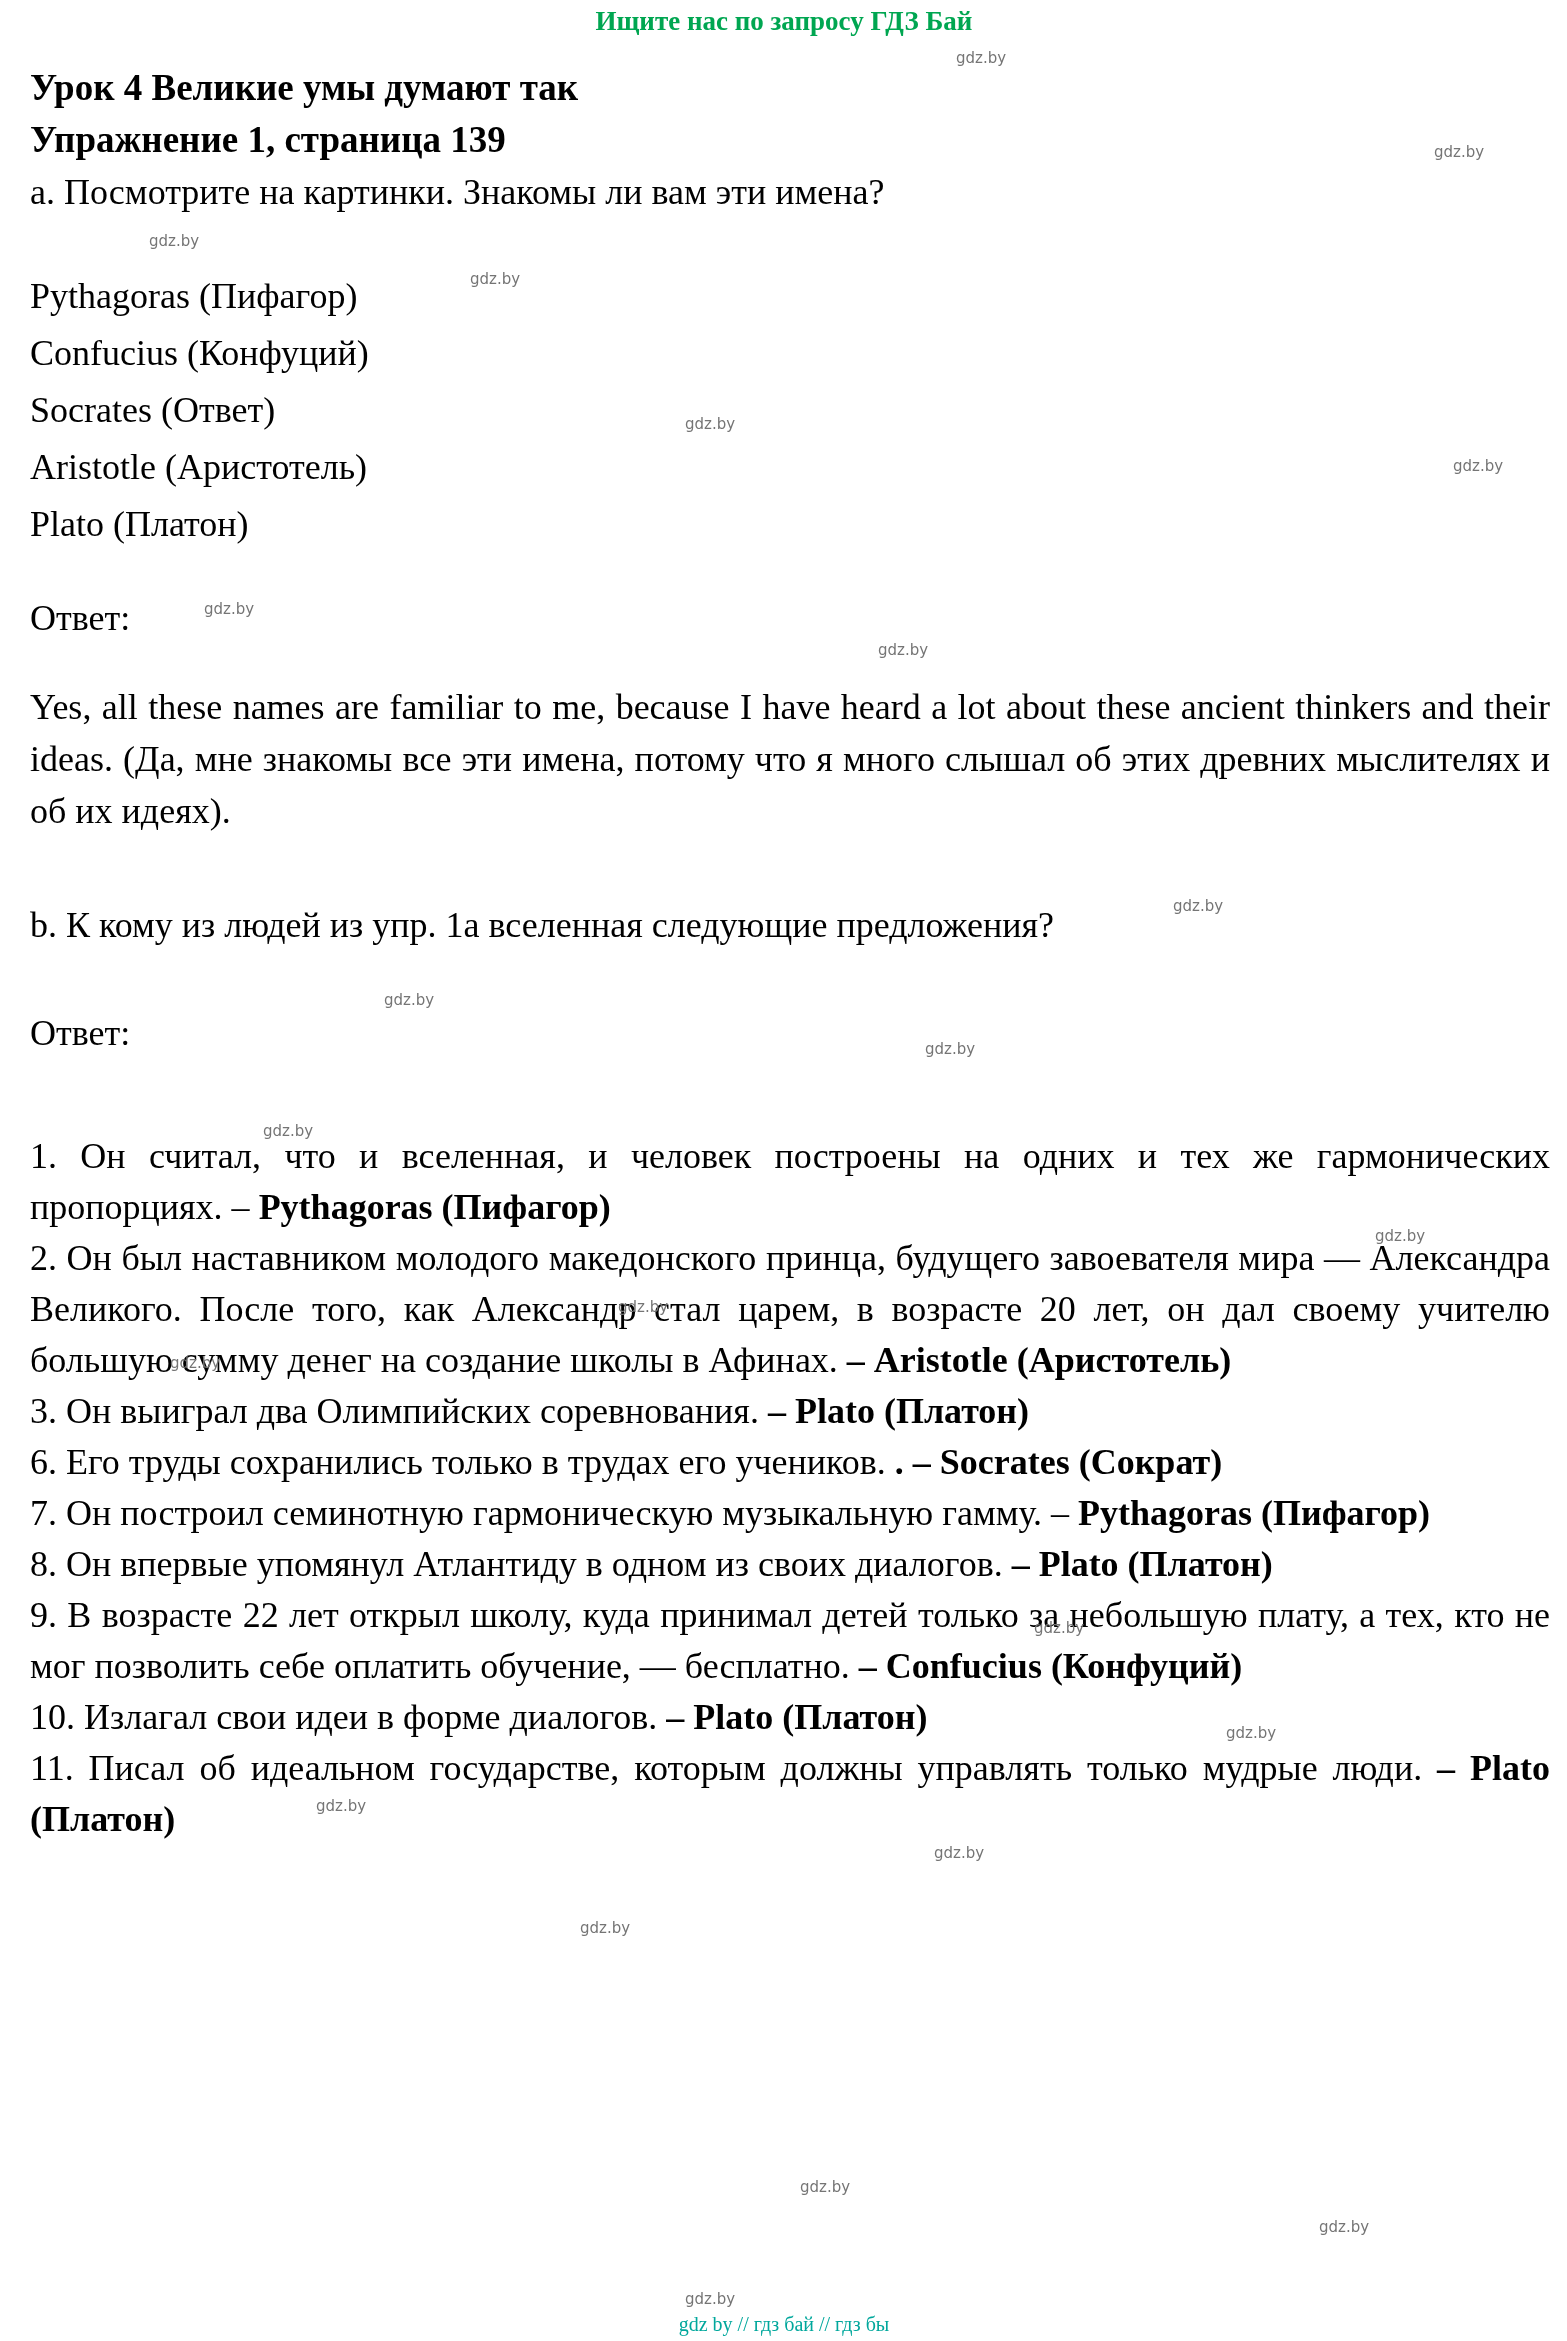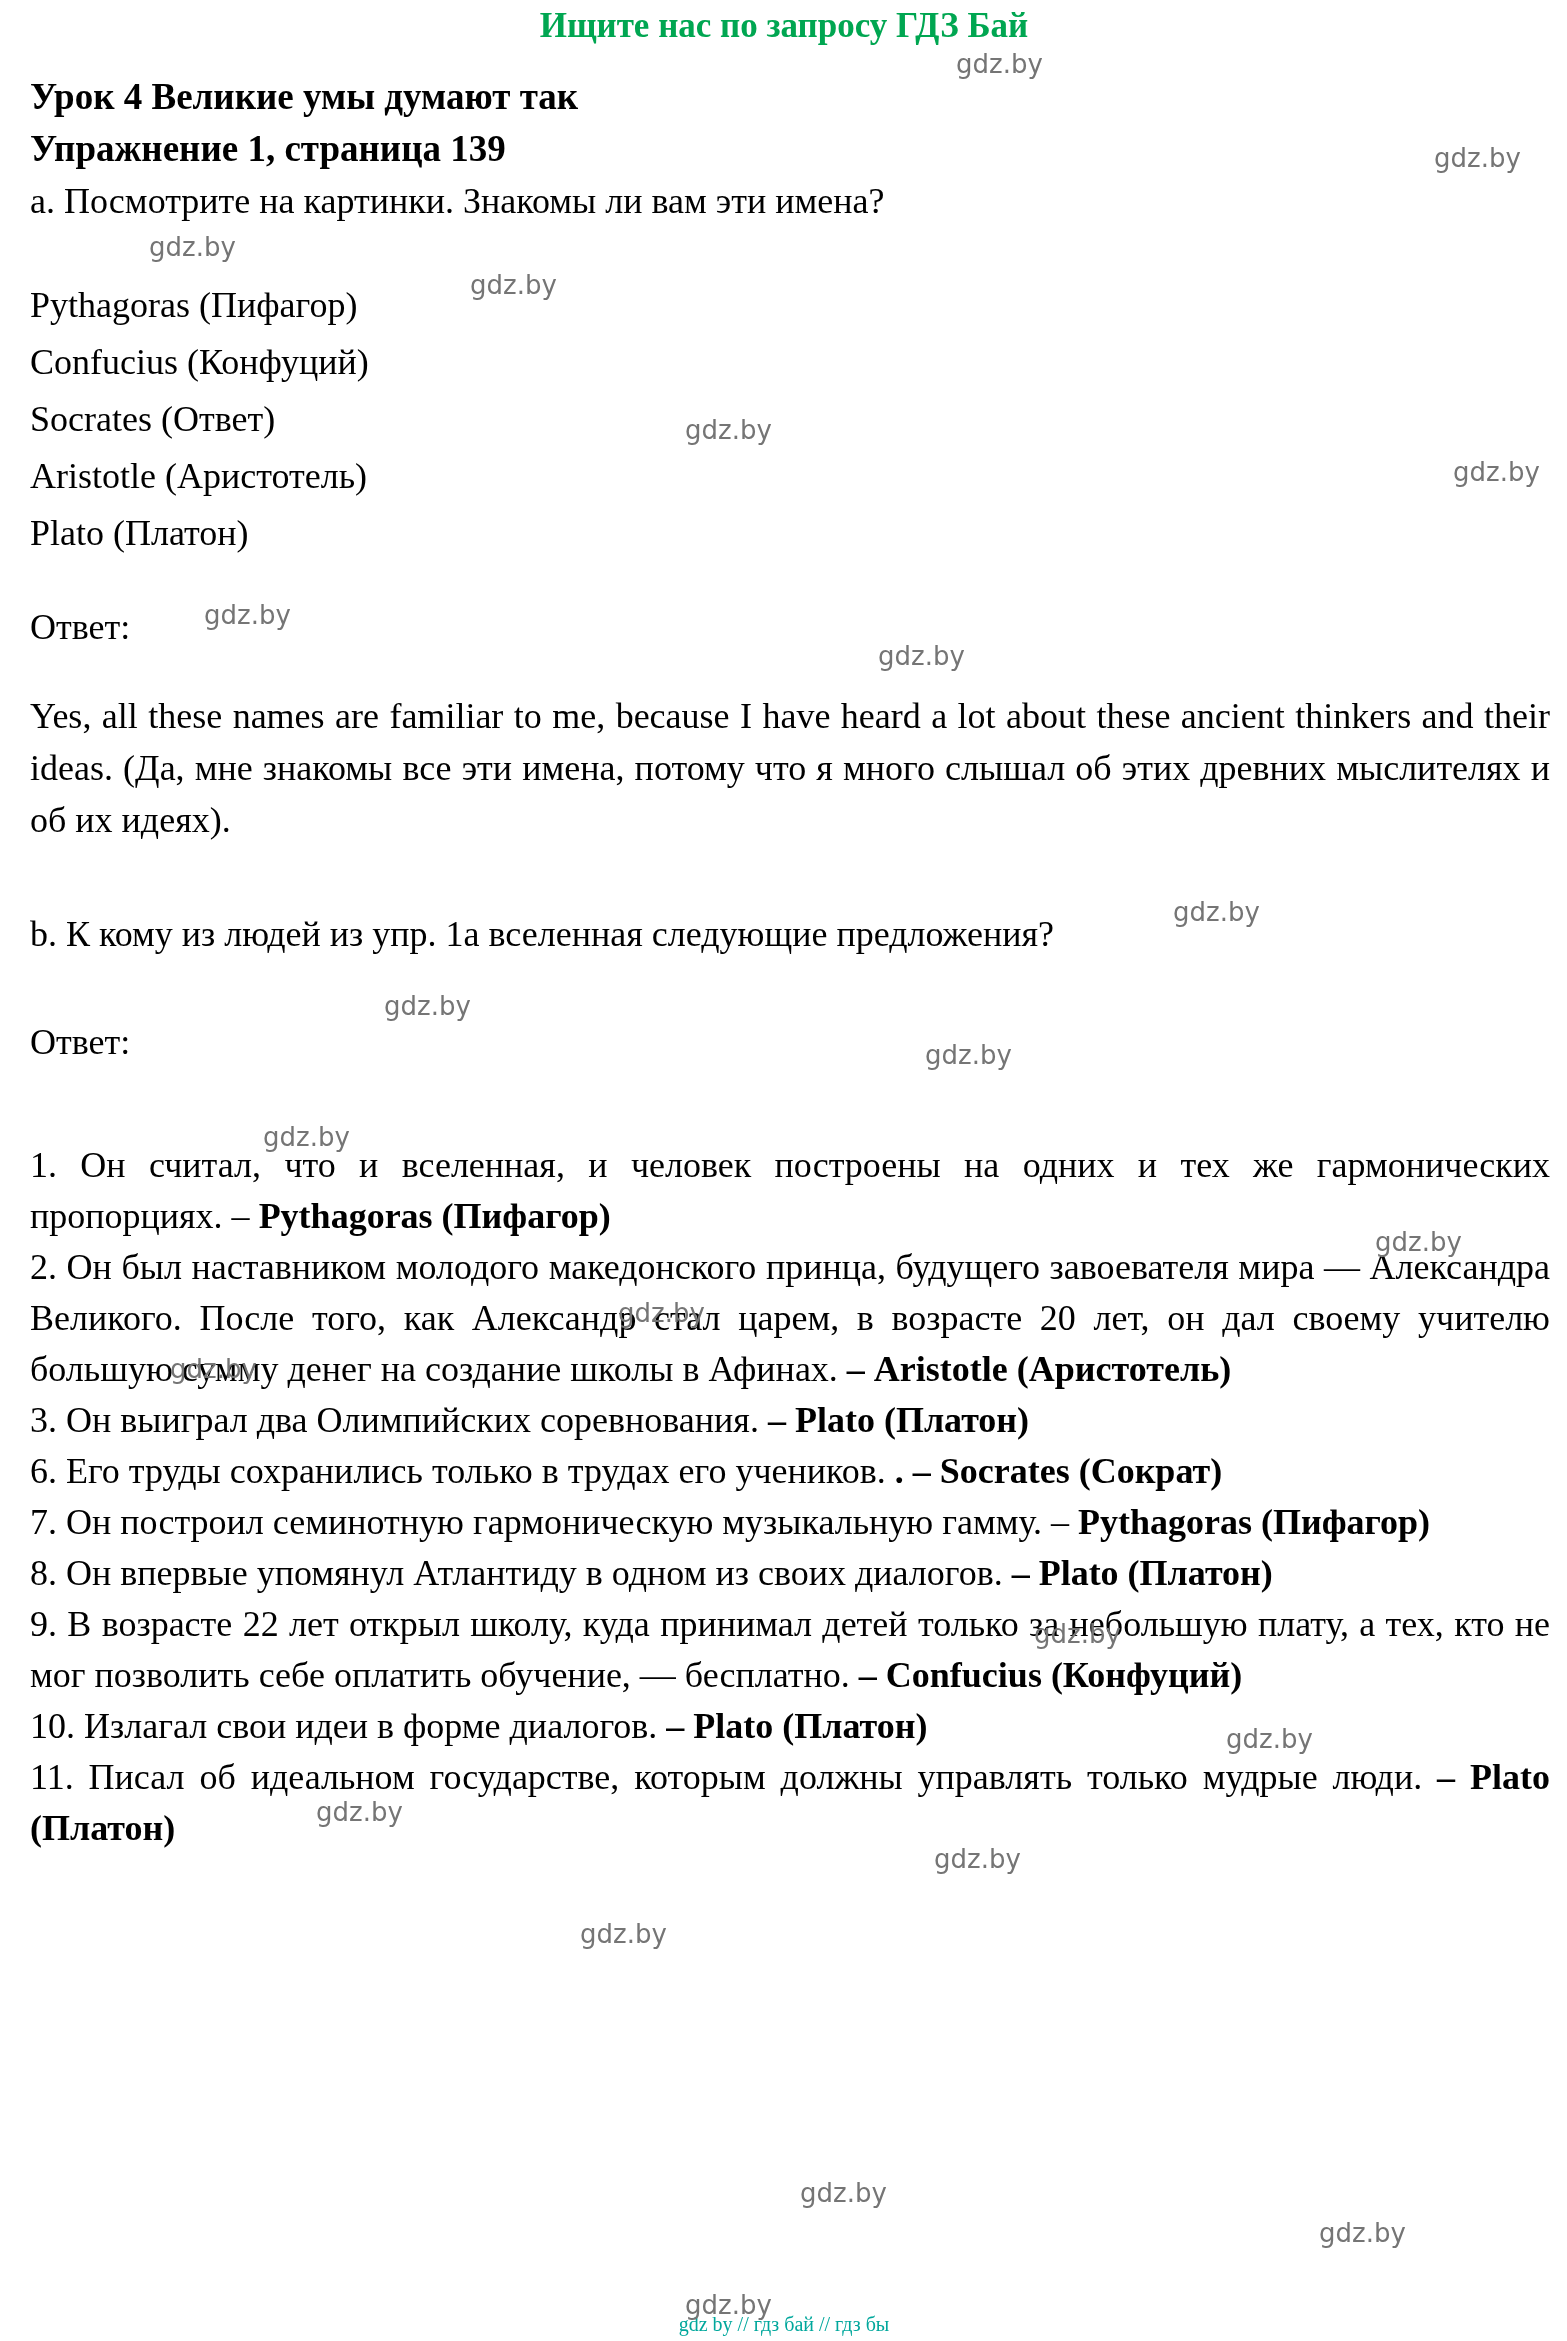--- a/index.html
+++ b/index.html
@@ -8,21 +8,21 @@
     width: 1568px;
     height: 2342px;
     position: relative;
     overflow: hidden;
     font-family: "Liberation Serif", serif;
     color: #000000;
   }
   .banner {
     padding-top: 6.2px;
     text-align: center;
-    font-size: 35px;
+    font-size: 27px;
     font-weight: bold;
     color: #00a651;
     font-family: "Liberation Serif", serif;
   }
   .content {
     padding: 0 18px 0 30px;
     font-size: 36px;
     line-height: 52px;
   }
   .hd {
@@ -55,21 +55,21 @@
     left: 0;
     right: 0;
     bottom: 6.2px;
     text-align: center;
     font-size: 20px;
     color: #00a79c;
   }
   .wm {
     position: absolute;
     font-family: "DejaVu Sans", sans-serif;
-    font-size: 26px;
+    font-size: 15px;
     color: #757575;
     white-space: nowrap;
   }
 </style>
 </head>
 <body>
 
 <div class="banner">Ищите нас по запросу ГДЗ Бай</div>
 
 <main class="content">

